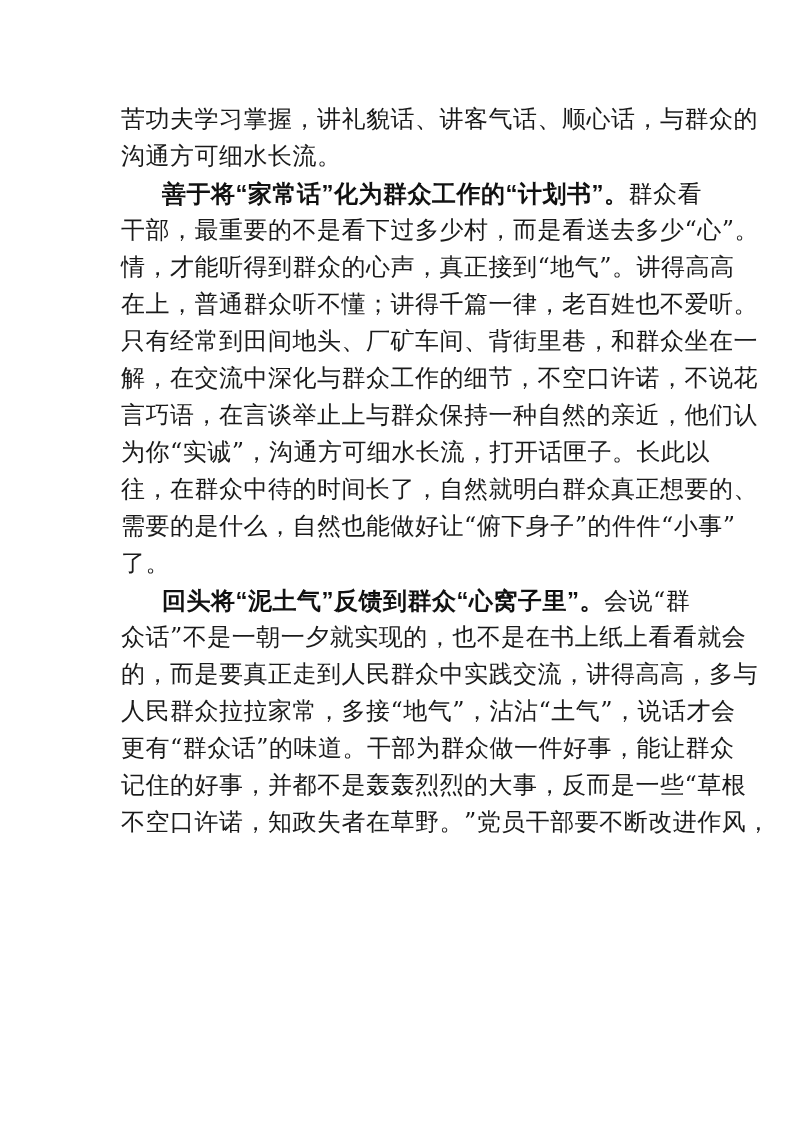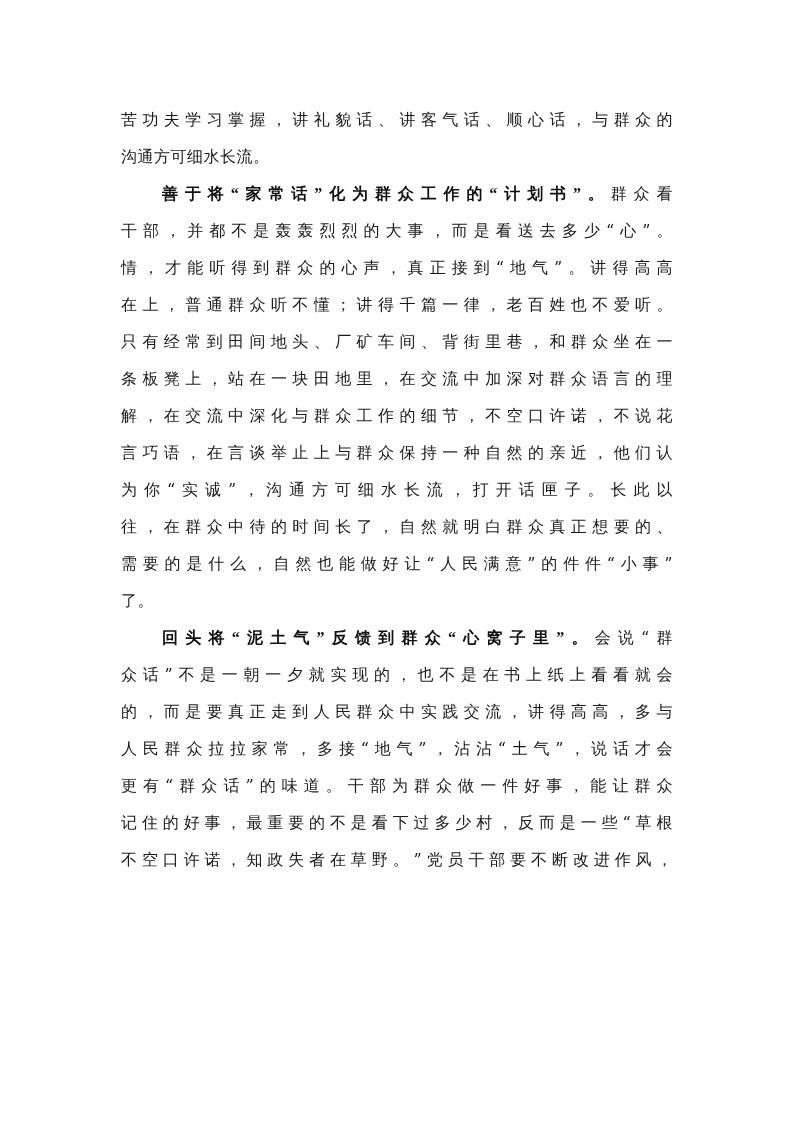--- a/index.html
+++ b/index.html
@@ -8,61 +8,60 @@
     position: absolute;
     left: 121px;
     top: 101px;
     width: 552px;
     font-family: "DejaVu Serif", "Liberation Serif", serif;
     color: #1a1a1a;
   }
   .line {
     height: 37px;
     line-height: 37px;
-    font-size: 16px;
+    font-size: 24px;
     white-space: nowrap;
     text-align: justify;
     text-align-last: justify;
     letter-spacing: 0.5px;
   }
   .line.last {
     text-align-last: left;
   }
   .indent { padding-left: 41px; }
   .bold {
-    font-family: Liberation Serif, serif;
+    font-family: Liberation Sans, sans-serif;
     font-weight: bold;
     color: #111;
   }
 </style>
 </head>
 <body>
 
 <div class="page">
 
   <div class="line">苦功夫学习掌握，讲礼貌话、讲客气话、顺心话，与群众的</div>
   <div class="line last">沟通方可细水长流。</div>
 
   <div class="line indent">
     <span class="bold">善于将“家常话”化为群众工作的“计划书”。</span><span>群众看</span>
   </div>
-  <div class="line">干部，并都不是轰轰烈烈的大事，而是看送去多少“心”。</div>
+  <div class="line">干部，最重要的不是看下过多少村，而是看送去多少“心”。</div>
   <div class="line">情，才能听得到群众的心声，真正接到“地气”。讲得高高</div>
   <div class="line">在上，普通群众听不懂；讲得千篇一律，老百姓也不爱听。</div>
   <div class="line">只有经常到田间地头、厂矿车间、背街里巷，和群众坐在一</div>
-  <div class="line">条板凳上，站在一块田地里，在交流中加深对群众语言的理</div>
   <div class="line">解，在交流中深化与群众工作的细节，不空口许诺，不说花</div>
   <div class="line">言巧语，在言谈举止上与群众保持一种自然的亲近，他们认</div>
   <div class="line">为你“实诚”，沟通方可细水长流，打开话匣子。长此以</div>
   <div class="line">往，在群众中待的时间长了，自然就明白群众真正想要的、</div>
-  <div class="line">需要的是什么，自然也能做好让“人民满意”的件件“小事”</div>
+  <div class="line">需要的是什么，自然也能做好让“俯下身子”的件件“小事”</div>
   <div class="line last">了。</div>
 
   <div class="line indent">
     <span class="bold">回头将“泥土气”反馈到群众“心窝子里”。</span><span>会说“群</span>
   </div>
   <div class="line">众话”不是一朝一夕就实现的，也不是在书上纸上看看就会</div>
   <div class="line">的，而是要真正走到人民群众中实践交流，讲得高高，多与</div>
   <div class="line">人民群众拉拉家常，多接“地气”，沾沾“土气”，说话才会</div>
   <div class="line">更有“群众话”的味道。干部为群众做一件好事，能让群众</div>
-  <div class="line">记住的好事，最重要的不是看下过多少村，反而是一些“草根</div>
+  <div class="line">记住的好事，并都不是轰轰烈烈的大事，反而是一些“草根</div>
   <div class="line">不空口许诺，知政失者在草野。”党员干部要不断改进作风，</div>
 </div>
 
 </body></html>

